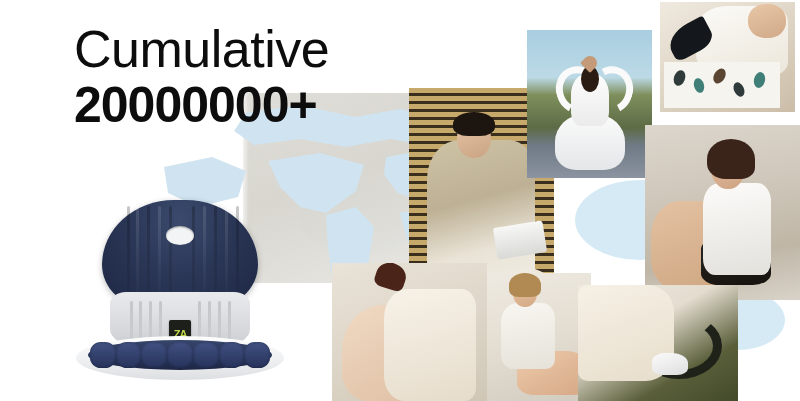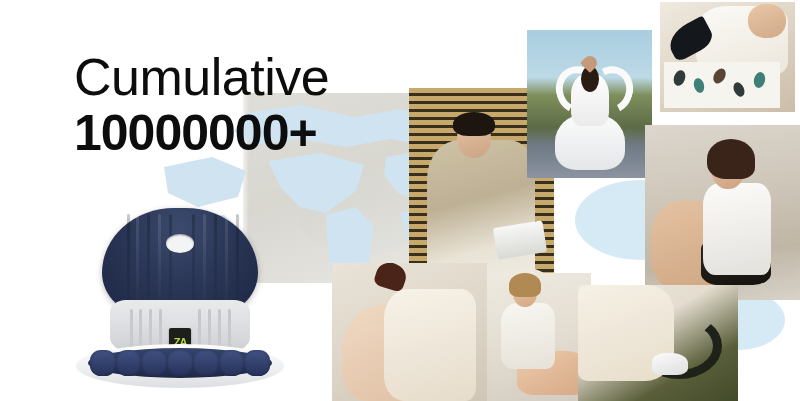--- a/index.html
+++ b/index.html
@@ -21,32 +21,32 @@
   }
   .map-panel:after{
     content:"";position:absolute;left:-2px;top:0;width:8px;height:100%;
     background:linear-gradient(90deg,rgba(255,255,255,.85),rgba(255,255,255,0));
   }
   .map-svg{position:absolute;left:150px;top:95px;width:330px;height:215px;}
 
   
   .headline{
     position:absolute;left:74px;top:22px;width:330px;
-    color:#0d0d0d;line-height:1.06;margin-top:28px;
+    color:#0d0d0d;line-height:1.06;
     -webkit-font-smoothing:antialiased;
   }
   .headline .l1,.headline .l2{
     font-size:52px;font-weight:300;letter-spacing:-.5px;display:block;
   }
   .headline .l3{
     font-size:50px;font-weight:800;letter-spacing:-1px;display:block;margin-top:2px;
   }
 
   
-  .product{position:absolute;left:72px;top:208px;width:216px;height:180px;}
+  .product{position:absolute;left:72px;top:200px;width:216px;height:180px;}
 
   .chair-back{
     position:absolute;left:30px;top:0px;width:156px;height:108px;
     background:radial-gradient(ellipse at 50% 18%,#3b4a6d 0%,#2b3757 45%,#1d2744 100%);
     border-radius:46% 46% 30% 30% / 60% 60% 40% 40%;
     box-shadow:0 2px 6px rgba(0,0,0,.25);
   }
   .rib{position:absolute;top:6%;width:3px;height:88%;
        background:linear-gradient(180deg,rgba(0,0,0,.30),rgba(0,0,0,.05));
        border-radius:3px;opacity:.75;}
@@ -204,21 +204,21 @@
       <path d="M176 120 L206 112 L224 132 L218 170 L200 196 L182 184 L178 152 Z"></path>
       <path d="M236 62 L282 54 L320 66 L314 96 L282 110 L248 98 L234 80 Z"></path>
       <path d="M250 118 L296 110 L322 126 L314 156 L286 166 L258 148 Z"></path>
       <path d="M14 72 L62 62 L96 76 L88 102 L48 112 L18 98 Z"></path>
       <path d="M30 128 L74 120 L96 140 L84 168 L50 174 L28 154 Z"></path>
     </g>
   </svg>
 
   <div class="headline">
     <span class="l1">Cumulative</span>
-    <span class="l3">10000000+</span>
+    <span class="l3">20000000+</span>
   </div>
 
   <div class="photo p-man">
     <div class="man-legs"></div>
     <div class="man-body"></div>
     <div class="man-head"></div>
     <div class="man-hair"></div>
     <div class="man-laptop"></div>
   </div>
 

